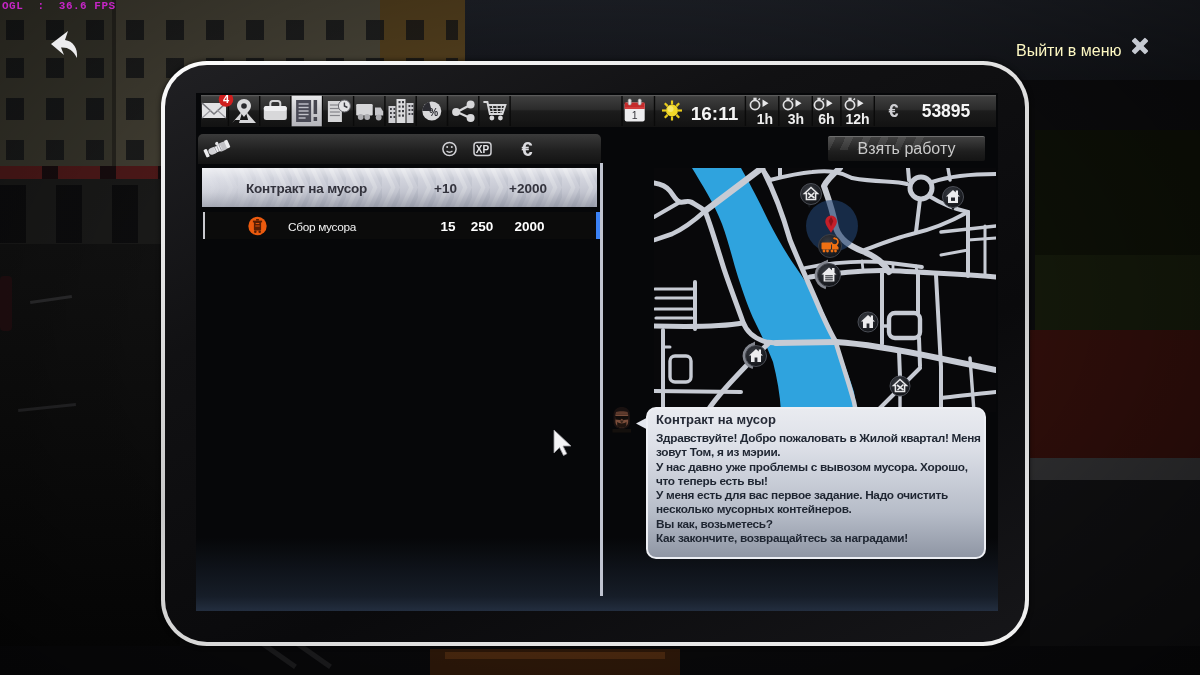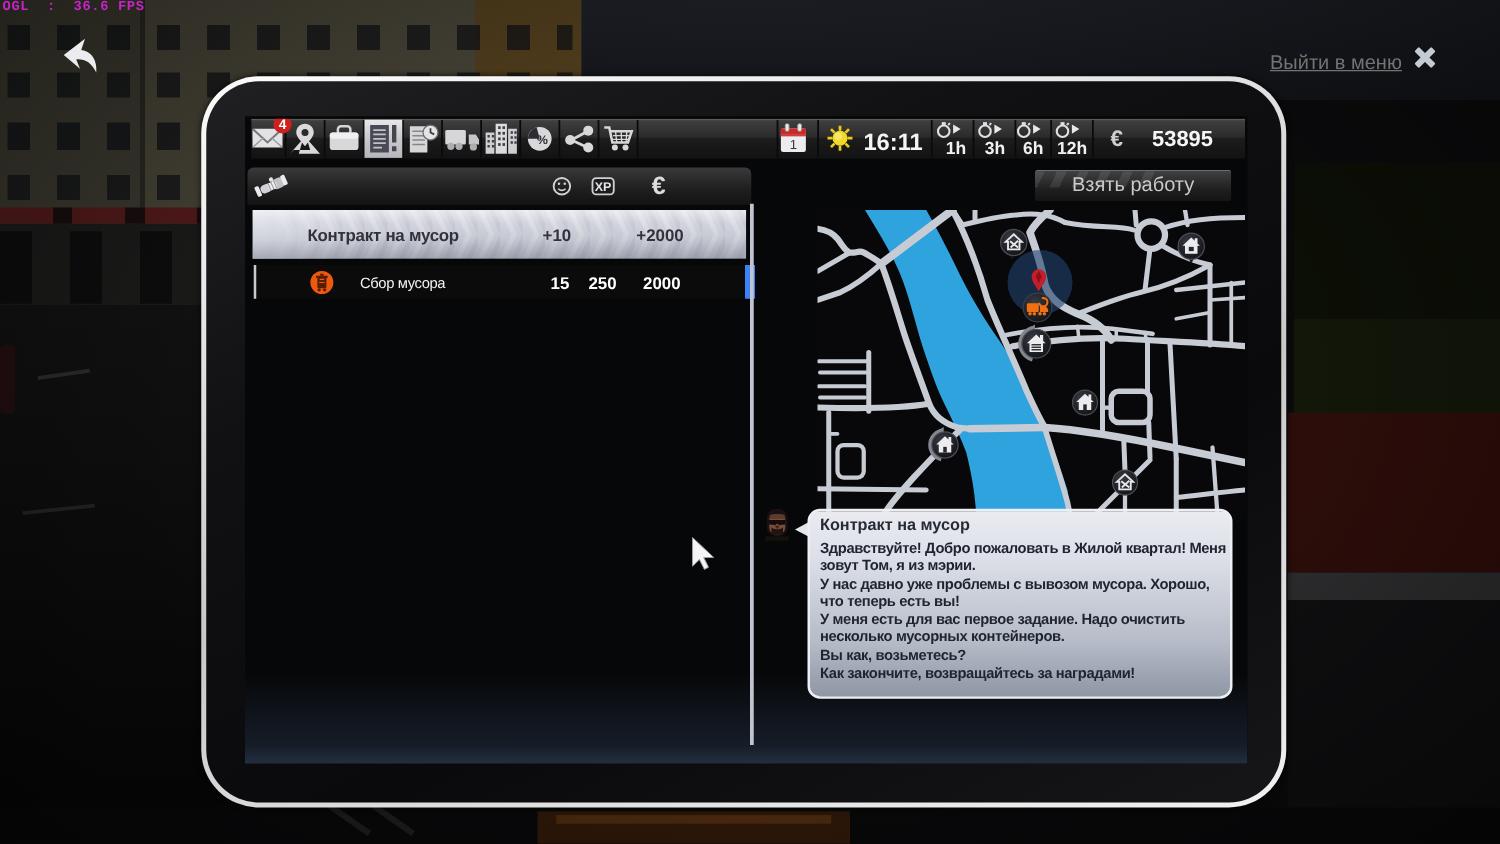--- a/index.html
+++ b/index.html
@@ -45,21 +45,21 @@
 
   <div class="abs" style="left:0;top:0;width:1200px;height:675px;background:radial-gradient(ellipse at 50% 45%, rgba(0,0,0,.1) 50%, rgba(0,0,0,.5) 100%);"></div>
 </div>
 
 <div class="abs" style="left:2px;top:0px;font-family:'Liberation Mono',monospace;font-weight:bold;font-size:11px;color:#c525c5;letter-spacing:0.5px;">OGL&nbsp;&nbsp;:&nbsp;&nbsp;36.6&nbsp;FPS</div>
 
 <svg class="abs" style="left:47px;top:29px;" width="34" height="32" viewBox="0 0 34 32">
   <path d="M4,15 L21,2 L18,11 C26,12 31,19 30,29 C26,21 21,18 14,18.5 L17,26 Z" fill="#ececee"></path>
 </svg>
 
-<div class="abs" style="left:1016px;top:42px;font-size:16px;color:#737373;text-decoration:underline;">Выйти в меню</div>
+<div class="abs" style="left:1016px;top:42px;font-size:16px;color:#fef9c3;">Выйти в меню</div>
 <svg class="abs" style="left:1130px;top:36px;" width="20" height="20" viewBox="0 0 20 20">
   <g transform="rotate(45 10 10)" fill="#c6cad2">
     <rect x="7.5" y="0.5" width="5" height="19" rx="1"></rect>
     <rect x="0.5" y="7.5" width="19" height="5" rx="1"></rect>
   </g>
 </svg>
 
 <div class="abs" style="left:161px;top:61px;width:868px;height:585px;border-radius:46px;background:linear-gradient(165deg,#fcfcfc,#c8c8c8 55%,#f2f2f2);box-shadow:0 0 5px rgba(0,0,0,.7);"></div>
 <div class="abs" style="left:165px;top:65px;width:860px;height:577px;border-radius:42px;background:linear-gradient(155deg,#202023 0%,#111113 30%,#0a0a0c 65%,#161619 100%);"></div>
 
@@ -313,21 +313,21 @@
       <stop offset="1" stop-color="#dcdee6" stop-opacity="0"></stop>
     </linearGradient>
       </defs>
     <rect width="95" height="39" fill="url(#fadeL)"></rect>
     <rect width="395" height="39" fill="url(#chg)"></rect>
     <text x="44" y="24.5" font-size="13.5" font-weight="bold" letter-spacing="-0.2" fill="#32323c" font-family="Liberation Sans">Контракт на мусор</text>
     <text x="243.5" y="24.5" font-size="13.5" font-weight="bold" fill="#32323c" text-anchor="middle" font-family="Liberation Sans">+10</text>
     <text x="326" y="24.5" font-size="13.5" font-weight="bold" fill="#32323c" text-anchor="middle" font-family="Liberation Sans">+2000</text>
   </svg>
 
-  <div id="darkrow" class="abs" style="left:7px;top:119px;width:391px;height:27px;background:#0b0b0b;border-left:2px solid #c9c9ce;border-right:8px solid #3b82f6;">
+  <div id="darkrow" class="abs" style="left:7px;top:119px;width:391px;height:27px;background:#0b0b0b;border-left:2px solid #c9c9ce;border-right:6px solid #3b82f6;">
     <svg width="391" height="27" viewBox="0 0 391 27" style="position:absolute;left:0;top:0;">
       <circle cx="52.5" cy="14" r="9.2" fill="#eb5a0e"></circle>
       <g transform="translate(52.5,14)">
         <rect x="-3.6" y="-5" width="7.2" height="9.5" rx="1" fill="#571e04"></rect>
         <rect x="-4.6" y="-5.4" width="9.2" height="1.8" fill="#571e04"></rect>
         <rect x="-1.4" y="-7" width="2.8" height="1.6" fill="#571e04"></rect>
         <circle cx="-2.2" cy="5.8" r="1.3" fill="#571e04"></circle>
           <circle cx="2.2" cy="5.8" r="1.3" fill="#571e04"></circle>
         <path d="M-1.8,-2.5 L1.8,-2.5 M-2.2,0 L2.2,0" stroke="#eb5a0e" stroke-width="0.9"></path>
       </g>

